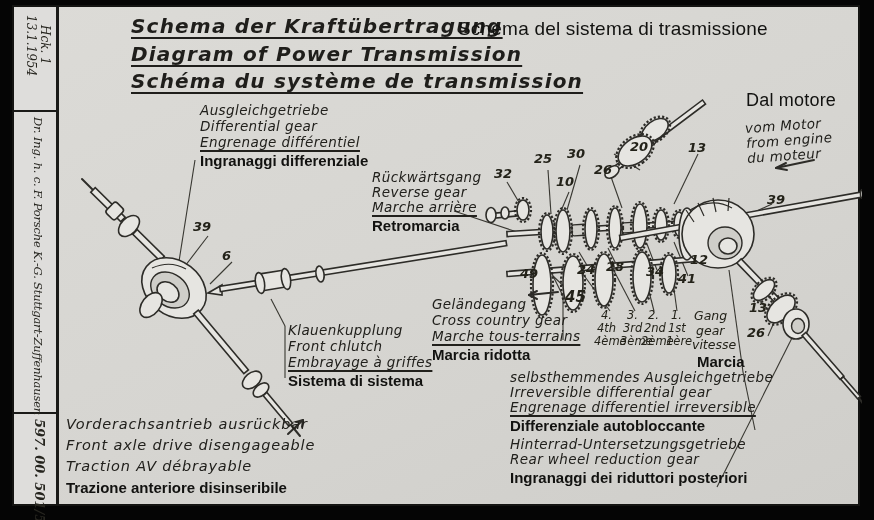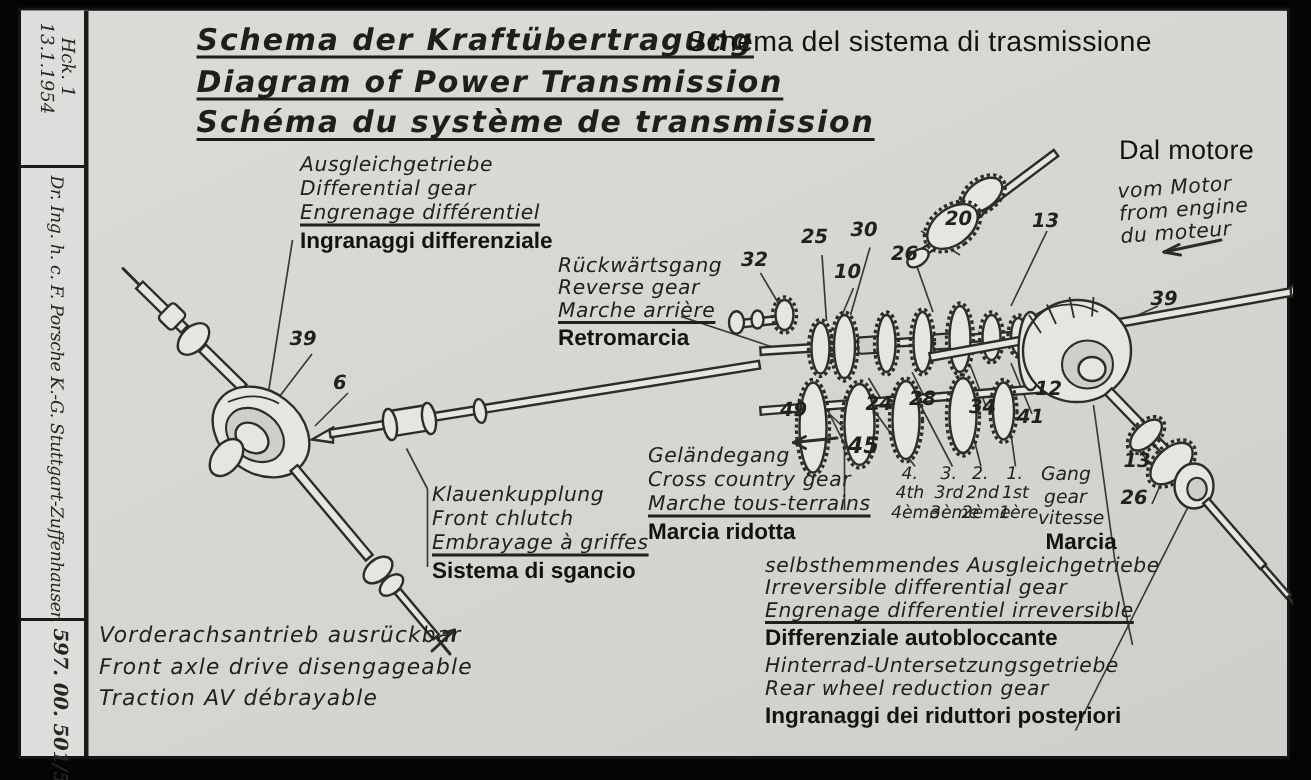--- a/index.html
+++ b/index.html
@@ -270,27 +270,28 @@
     <div class="hw">Geländegang</div>
     <div class="hw">Cross country gear</div>
     <div class="hw u">Marche tous-terrains</div>
     <div class="pr">Marcia ridotta</div>
   </div>
 
   <div class="lbl" style="left:288px;top:322px">
     <div class="hw">Klauenkupplung</div>
     <div class="hw">Front chlutch</div>
     <div class="hw u">Embrayage à griffes</div>
-    <div class="pr">Sistema di sgancio</div>
+    <div class="pr">Sistema di sistema</div>
   </div>
 
   <div class="lbl big" style="left:66px;top:414px">
     <div class="hw">Vorderachsantrieb ausrückbar</div>
     <div class="hw">Front axle drive disengageable</div>
     <div class="hw">Traction AV débrayable</div>
+    <div class="pr" style="margin-top:0">Trazione anteriore disinseribile</div>
   </div>
 
   <div class="lbl tight" style="left:510px;top:370px">
     <div class="hw">selbsthemmendes Ausgleichgetriebe</div>
     <div class="hw">Irreversible differential gear</div>
     <div class="hw u">Engrenage differentiel irreversible</div>
     <div class="pr">Differenziale autobloccante</div>
   </div>
 
   <div class="lbl tight" style="left:510px;top:437px">

